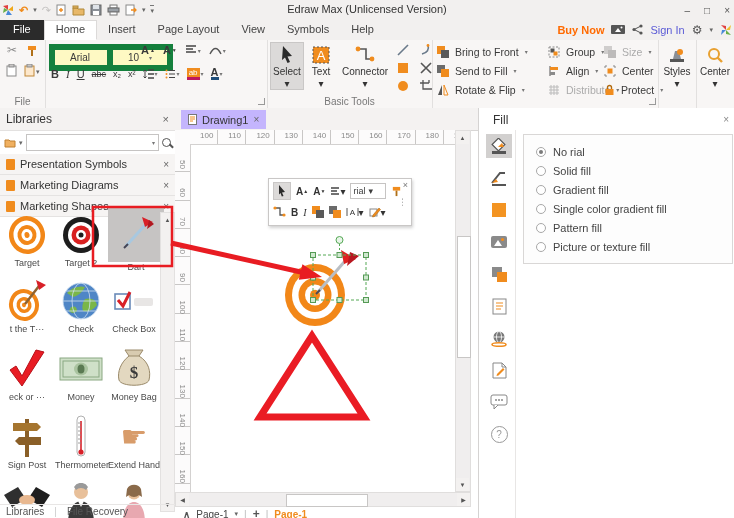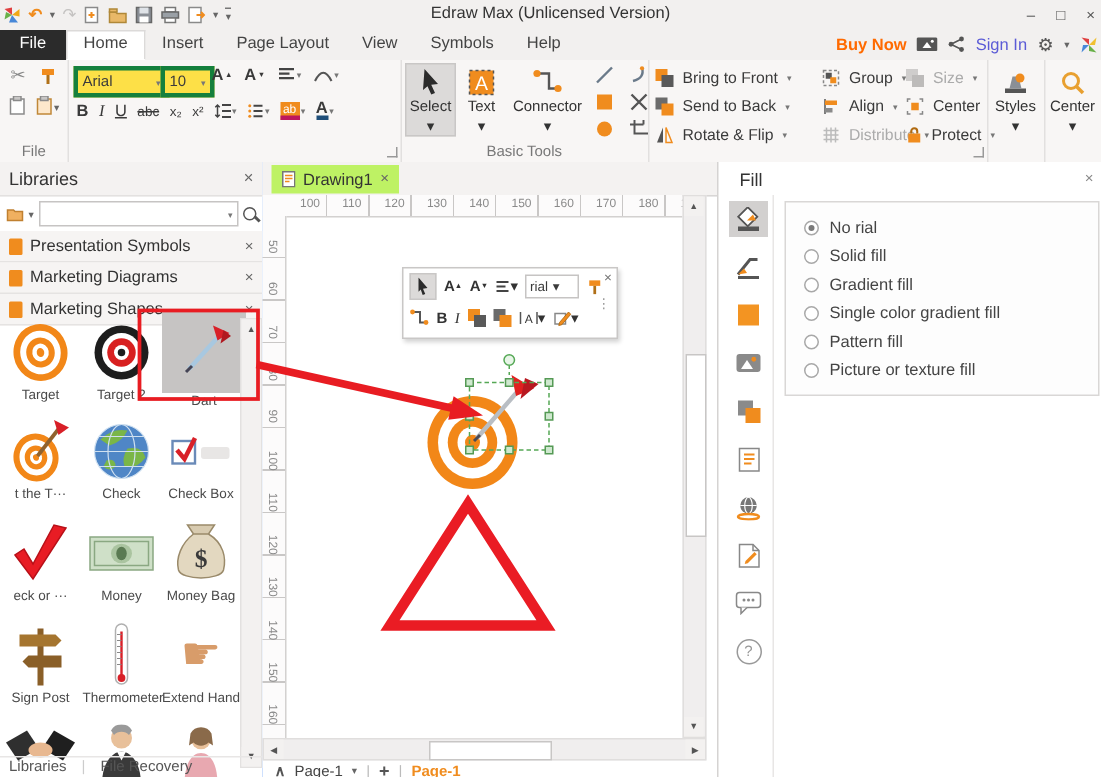--- a/index.html
+++ b/index.html
@@ -26,21 +26,21 @@
   .buynow{color:#ff6a00;font-weight:bold;font-size:11px}
   .signin{color:#5b5bd6;font-size:11px}
   .gear{color:#555;font-size:12px}
   .dds{font-size:7px;color:#666}
 
   
   .ribbon{left:0;top:40px;width:734px;height:68px;background:#f8f6f5;border-bottom:1px solid #d5d3d2}
   .rg{position:absolute;top:0;height:68px;border-right:1px solid #e2e0df}
   .rg-label{position:absolute;bottom:1px;left:0;right:0;text-align:center;font-size:10px;color:#787878}
   .launcher{position:absolute;right:2px;bottom:3px;width:6px;height:6px;border-right:1px solid #999;border-bottom:1px solid #999}
-  .combo{border:3px solid #15803d;background:#fde047;height:15px;display:flex;align-items:center;padding:0 3px;font-size:10px;gap:3px}
+  .combo{border:6px solid #15803d;background:#fef9c3;height:15px;display:flex;align-items:center;padding:0 15px;font-size:10px;gap:3px}
   .combo .ddc{margin-left:auto;font-size:6px;color:#777}
   .fbtn{font-size:11px;color:#3a3a3a;display:inline-flex;align-items:center;gap:1px}
   .fbtn .ddc{font-size:6px;color:#777}
   .bigbtn{width:32px;display:flex;flex-direction:column;align-items:center;font-size:10px;color:#333;padding-top:3px;gap:1px}
   .bigbtn.sel{background:#dcdad9;border:1px solid #c9c7c6;padding-top:2px}
   .arr-row{display:flex;align-items:center;gap:6px;height:19px;font-size:10.5px;color:#3a3a3a;white-space:nowrap}
   .arr-row .ddc{font-size:6px;color:#777}
   .arr-row.dis{color:#ababab}
   .sqp{position:relative;width:12px;height:12px;flex:0 0 12px}
   .sqp i{position:absolute;width:8px;height:8px}
@@ -69,21 +69,21 @@
   .c1{left:1px}.c2{left:55px}.c3{left:108px}
   .r1{top:104px}.r2{top:170px}.r3{top:238px}.r4{top:306px}.r5{top:372px}
   .cell.darksel .icw{background:#c6c4c3;height:54px;margin-top:-4px}
   .lp-scroll{left:160px;top:104px;width:13px;height:298px;background:#f3f1f0;border:1px solid #e3e1e0}
   .sbtn{width:13px;height:13px;display:flex;align-items:center;justify-content:center;font-size:6px;color:#555;background:#f3f1f0}
   .lp-foot{left:0;top:396px;width:175px;height:14px;font-size:10px;color:#555;display:flex;gap:10px;padding-left:6px;box-sizing:border-box;border-top:1px solid #e8e6e5;align-items:center}
 
   
   .canvas-area{left:175px;top:108px;width:303px;height:410px;background:#fff}
   .doc-tabs{left:0;top:0;width:303px;height:22px;background:#f4f2f1;border-bottom:1px solid #d8d6d5}
-  .doc-tab{position:absolute;left:6px;top:2px;height:19px;background:#bef264;display:flex;align-items:center;gap:5px;padding:0 7px;font-size:11px;color:#333}
+  .doc-tab{position:absolute;left:6px;top:2px;height:19px;background:#c4b5fd;display:flex;align-items:center;gap:5px;padding:0 7px;font-size:11px;color:#333}
   .hruler{left:15px;top:22px;width:265px;height:14px;background:#fcfbfb;border-bottom:1px solid #d3d1d0;
           background-image:repeating-linear-gradient(to right,transparent 0 27.2px,#c9c7c6 27.2px 28.2px)}
   .hnum{position:absolute;top:1px;font-size:8px;color:#8a8a8a}
   .vruler{left:0;top:36px;width:15px;height:348px;background:#fcfbfb;border-right:1px solid #d3d1d0;
           background-image:repeating-linear-gradient(to bottom,transparent 0 27.3px,#c9c7c6 27.3px 28.3px)}
   .vnum{position:absolute;left:1px;width:12px;text-align:center;font-size:8px;color:#8a8a8a;transform:rotate(90deg)}
   .rcorner{left:0;top:22px;width:15px;height:14px;background:#fcfbfb;border-right:1px solid #d3d1d0;border-bottom:1px solid #d3d1d0}
   .vscroll{left:280px;top:22px;width:16px;height:362px;background:#f0eeee;border:1px solid #e0dedd;box-sizing:border-box}
   .vthumb{position:absolute;left:1px;top:105px;width:12px;height:120px;background:#fff;border:1px solid #c8c6c5}
   .hscroll{left:0;top:384px;width:296px;height:15px;background:#f0eeee;border:1px solid #e0dedd;box-sizing:border-box;display:flex;align-items:center}
@@ -343,21 +343,21 @@
               <i class="b2"></i>
             </span>
             <span>Bring to Front</span>
             <span class="ddc">▾</span>
           </div>
         <div class="arr-row">
             <span class="sqp">
               <i class="b1"></i>
               <i class="b2"></i>
             </span>
-            <span>Send to Back</span>
+            <span>Send to Fill</span>
             <span class="ddc">▾</span>
           </div>
         <div class="arr-row">
             <svg width="12" height="12" viewBox="0 0 12 12">
               <path d="M5 1 L5 11 L1 11 Z" fill="#555"></path>
               <path d="M7 1 L7 11 L11 11 Z" fill="none" stroke="#f08c1e"></path>
             </svg>
             <span>Rotate &amp; Flip</span>
             <span class="ddc">▾</span>
           </div>

